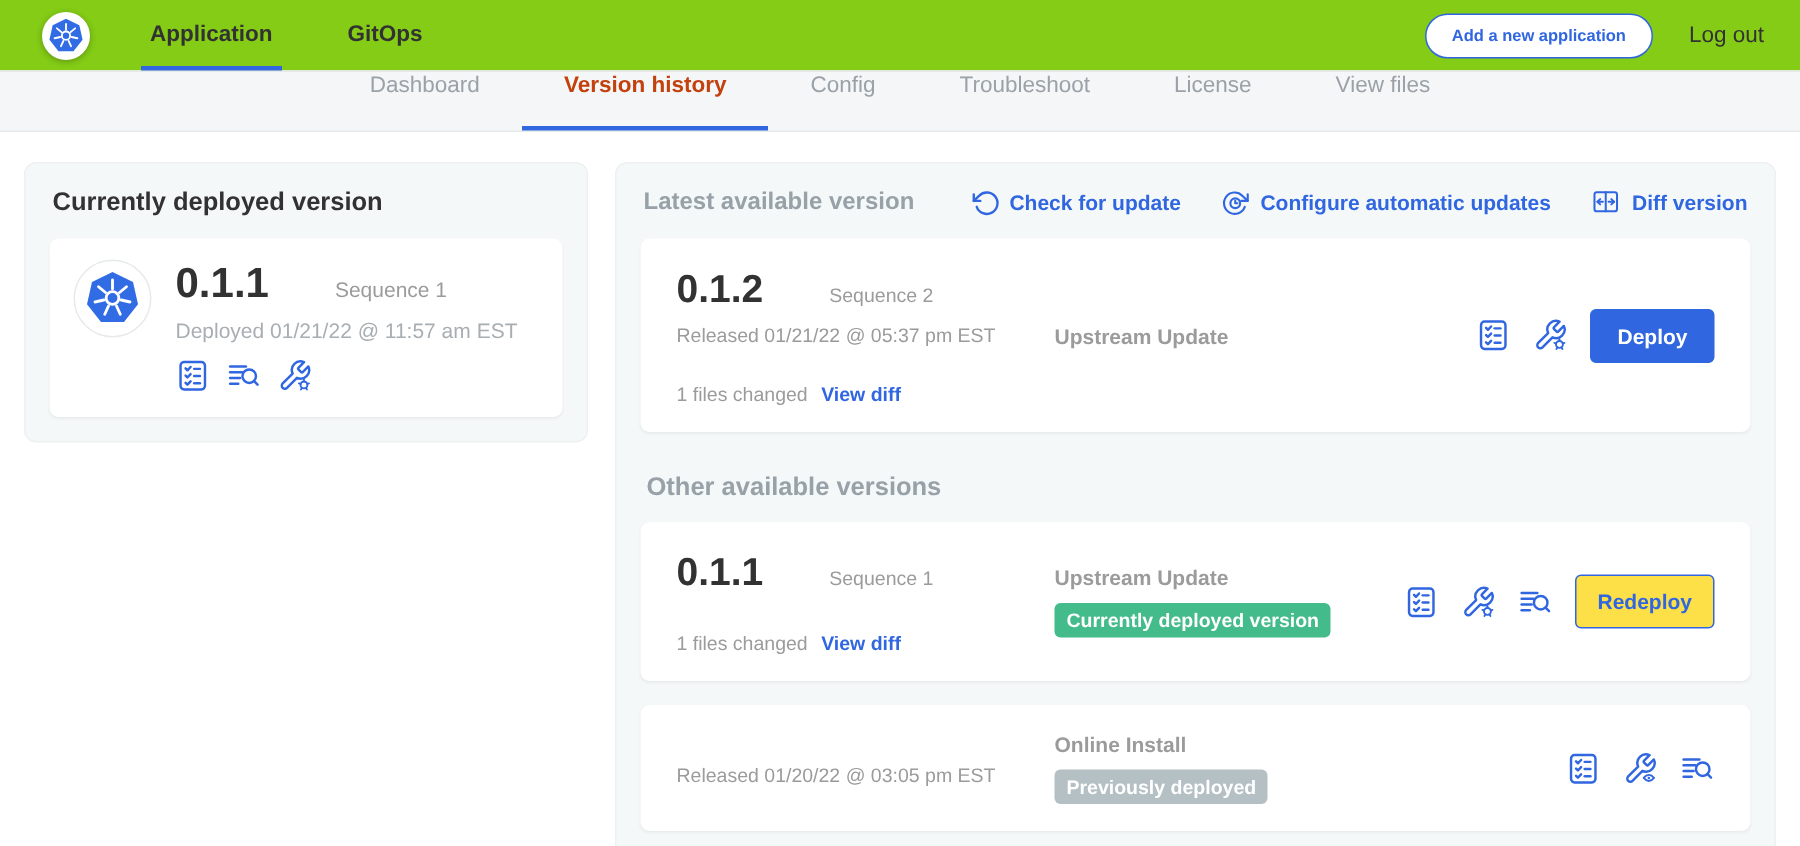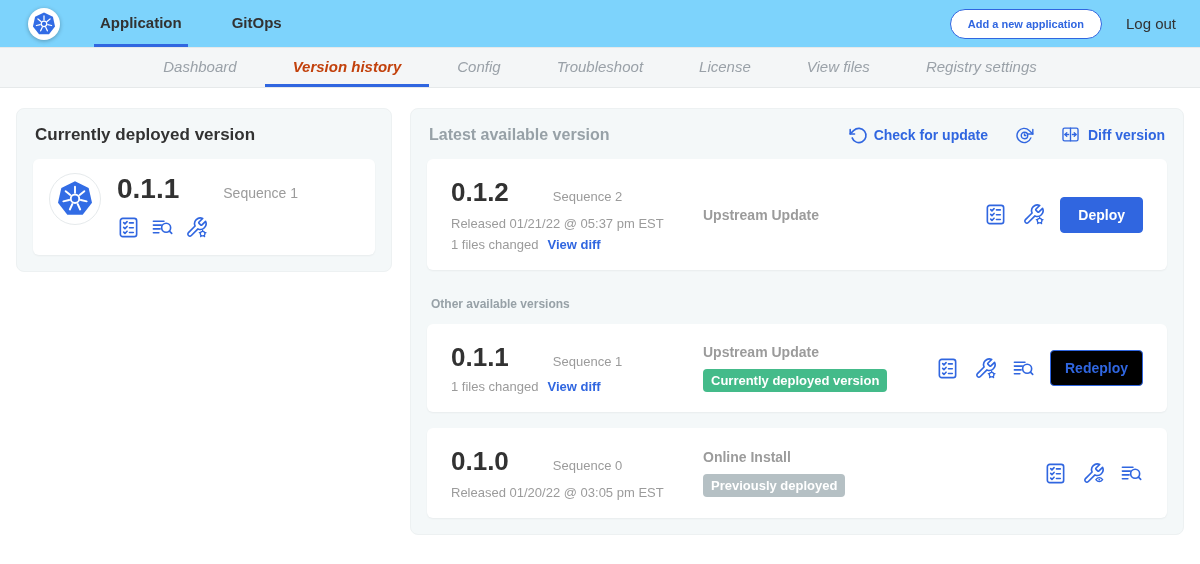--- a/index.html
+++ b/index.html
@@ -1,36 +1,36 @@
 <!DOCTYPE html>
 <html><head>
 <meta charset="utf-8">
 <style>
   * { box-sizing: border-box; }
   body { margin:0; background:#fff; color:#323232; font-family:"Liberation Sans", sans-serif; }
   .page { width:1200px; height:564px; overflow:hidden; background:#fff; }
 
   
-  .topbar { height:47px; display:flex; align-items:stretch; padding:0 24px 0 28px; background:#7dd3fc; }
+  .topbar { height:47px; display:flex; align-items:stretch; padding:0 24px 0 28px; background:#84cc16; }
   .brand { align-self:center; width:32px; height:32px; border-radius:50%; background:#fff;
            box-shadow:0 1px 4px rgba(0,0,0,.28); display:flex; align-items:center; justify-content:center; margin-right:34px; }
   .topnav { display:flex; }
   .topnav .item { display:flex; align-items:center; padding:0 6px; margin-right:38px; font-size:15px;
                   font-weight:700; color:#323232; border-bottom:3px solid transparent; cursor:pointer; }
   .topnav .item.active { border-bottom-color:#3066e0; }
   .top-right { margin-left:auto; display:flex; align-items:center; gap:24px; }
   .add-app { border:1px solid #3066e0; color:#3066e0; background:#fff; border-radius:18px;
              padding:8px 17px; font-size:11px; font-weight:700; cursor:pointer; font-family:inherit; }
   .logout { font-size:15px; color:#323232; cursor:pointer; }
 
   
   .subnav { background:#f4f6f7; border-top:1px solid #e6e9ea; border-bottom:1px solid #e6e9ea;
             display:flex; justify-content:center; height:41px; }
-  .subnav .tab { display:flex; align-items:center; padding:0 28px; font-size:15px; color:#9aa1a8;
-                 border-bottom:3px solid transparent; cursor:pointer;font-style:italic; }
+  .subnav .tab { display:flex; align-items:flex-start; padding:0 28px; font-size:15px; color:#9aa1a8;
+                 border-bottom:3px solid transparent; cursor:pointer; }
   .subnav .tab.active { color:#c2410c; font-weight:700; border-bottom-color:#3066e0; }
 
   
   .main { display:flex; gap:18px; padding:20px 16px; align-items:flex-start; }
   .panel { background:#f4f8f9; border:1px solid #edf1f2; border-radius:8px; padding:14px 16px 16px; }
   .deployed-card { width:376px; flex-shrink:0; }
   .deployed-card h2 { margin:2px 2px 14px; font-size:17px; color:#323232; }
   .deployed-inner { background:#fff; border-radius:6px; padding:14px 16px 16px; box-shadow:0 1px 2px rgba(0,0,0,.05); display:flex; gap:16px; }
   .app-logo { width:52px; height:52px; border-radius:50%; border:1px solid #e6eaec; background:#fff;
               display:flex; align-items:center; justify-content:center; flex-shrink:0; }
@@ -50,30 +50,30 @@
   .head-link { display:flex; align-items:center; gap:7px; color:#3066e0; font-size:14px; font-weight:700; cursor:pointer; }
   .head-link svg { width:19px; height:19px; display:block; }
 
   .version-row { background:#fff; border-radius:6px; padding:18px 24px; display:flex; align-items:center;
                  box-shadow:0 1px 2px rgba(0,0,0,.05); }
   .vr-left { width:252px; flex-shrink:0; }
   .vr-mid { flex:1; min-width:0; padding-right:10px; }
   .vr-right { display:flex; align-items:center; gap:15px; }
   .row-version { font-size:26px; font-weight:800; color:#323232; }
   .released { margin-top:8px; font-size:13px; color:#9b9b9b; }
-  .files-line { margin-top:6px; font-size:13px; color:#9b9b9b; display:flex; gap:9px; align-items:baseline; }
+  .files-line { margin-top:24px; font-size:13px; color:#9b9b9b; display:flex; gap:9px; align-items:baseline; }
   .view-diff { color:#3066e0; font-weight:700; cursor:pointer; }
   .source { font-size:14px; font-weight:600; color:#9b9b9b; }
   .badge { display:inline-block; margin-top:9px; padding:4px 8px; border-radius:4px; color:#fff; font-size:13px; font-weight:700; }
   .badge.green { background:#44bb8a; }
   .badge.gray  { background:#b5c0c4; }
   .btn { border-radius:4px; font-size:14px; font-weight:700; padding:9px 17px; cursor:pointer; font-family:inherit; }
   .btn.primary { background:#3066e0; border:1px solid #3066e0; color:#fff; }
-  .btn.outline { background:#000000; border:1px solid #3066e0; color:#3066e0; padding:9px 14px; }
-  .other-title { margin:27px 4px 13px; font-size:12px; font-weight:600; color:#97a1a7; }
+  .btn.outline { background:#fde047; border:1px solid #3066e0; color:#3066e0; padding:9px 14px; }
+  .other-title { margin:27px 4px 13px; font-size:17px; font-weight:600; color:#97a1a7; }
   .gap16 { margin-top:16px; }
 </style>
 </head>
 <body>
 
 <div class="page">
 
   <header class="topbar">
     <div class="brand">
       <span class="icon-use" style="width:26px;height:26px;display:block">
@@ -117,23 +117,20 @@
         <span>Config</span>
       </div>
     <div class="tab">
         <span>Troubleshoot</span>
       </div>
     <div class="tab">
         <span>License</span>
       </div>
     <div class="tab">
         <span>View files</span>
-      </div>
-    <div class="tab">
-        <span>Registry settings</span>
       </div>
   </nav>
 
   <main class="main">
 
     <section class="panel deployed-card">
       <h2>Currently deployed version</h2>
       <div class="deployed-inner">
         <div class="app-logo">
           <span class="icon-use" style="width:40px;height:40px;display:block">
@@ -150,20 +147,21 @@
         <line x1="9.2" y1="9.6" x2="6.4" y2="7.3"></line>
       </g>
     </svg>
   </span>
         </div>
         <div>
           <div class="version-line">
             <span class="big-version">0.1.1</span>
             <span class="seq">Sequence 1</span>
           </div>
+          <div class="deployed-date">Deployed 01/21/22 @ 11:57 am EST</div>
           <div class="icon-row">
             <span class="icon-btn icon-use">
     <svg viewBox="0 0 24 24" fill="none" stroke="currentColor" stroke-width="1.7" stroke-linecap="round" stroke-linejoin="round">
       <rect x="3.5" y="2.5" width="17" height="19" rx="2.5"></rect>
       <polyline points="7,6.9 8.3,8.2 10.5,5.9"></polyline>
                   <line x1="13" y1="7.2" x2="17" y2="7.2"></line>
       <polyline points="7,11.9 8.3,13.2 10.5,10.9"></polyline>
                   <line x1="13" y1="12.2" x2="17" y2="12.2"></line>
       <polyline points="7,16.9 8.3,18.2 10.5,15.9"></polyline>
                   <line x1="13" y1="17.2" x2="17" y2="17.2"></line>
@@ -212,20 +210,21 @@
           </span>
           <span class="head-link">
             <span class="icon-use" style="width:19px;height:19px;display:block">
     <svg viewBox="0 0 24 24" fill="none" stroke="currentColor" stroke-width="1.8" stroke-linecap="round" stroke-linejoin="round">
       <polyline points="22.5 4.5 22.5 10 17 10"></polyline>
       <path d="M20 15a9 9 0 1 1-2.1-9.4L22.5 10"></path>
       <circle cx="12" cy="12" r="4.1"></circle>
       <polyline points="12 9.9 12 12 13.7 12"></polyline>
     </svg>
   </span>
+            <span>Configure automatic updates</span>
           </span>
           <span class="head-link">
             <span class="icon-use" style="width:20px;height:20px;display:block">
     <svg viewBox="0 0 24 24" fill="none" stroke="currentColor" stroke-width="1.7" stroke-linecap="round" stroke-linejoin="round">
       <rect x="2.5" y="4" width="19" height="16" rx="2"></rect>
       <line x1="12" y1="4" x2="12" y2="20"></line>
       <polyline points="7.3 9.8 5 12 7.3 14.2"></polyline>
                   <line x1="5" y1="12" x2="9.6" y2="12"></line>
       <polyline points="16.7 9.8 19 12 16.7 14.2"></polyline>
                   <line x1="14.4" y1="12" x2="19" y2="12"></line>
@@ -331,24 +330,20 @@
       <circle cx="15.8" cy="12.3" r="4.7"></circle>
       <line x1="19.2" y1="15.8" x2="21.6" y2="18.2"></line>
     </svg>
   </span>
           <button class="btn outline">Redeploy</button>
         </div>
       </div>
 
       <div class="version-row gap16">
         <div class="vr-left">
-          <div class="version-line">
-            <span class="row-version">0.1.0</span>
-            <span class="seq" style="font-size:13px">Sequence 0</span>
-          </div>
           <div class="released">Released 01/20/22 @ 03:05 pm EST</div>
         </div>
         <div class="vr-mid">
           <div class="source">Online Install</div>
           <span class="badge gray">Previously deployed</span>
         </div>
         <div class="vr-right">
           <span class="icon-btn icon-use">
     <svg viewBox="0 0 24 24" fill="none" stroke="currentColor" stroke-width="1.7" stroke-linecap="round" stroke-linejoin="round">
       <rect x="3.5" y="2.5" width="17" height="19" rx="2.5"></rect>

